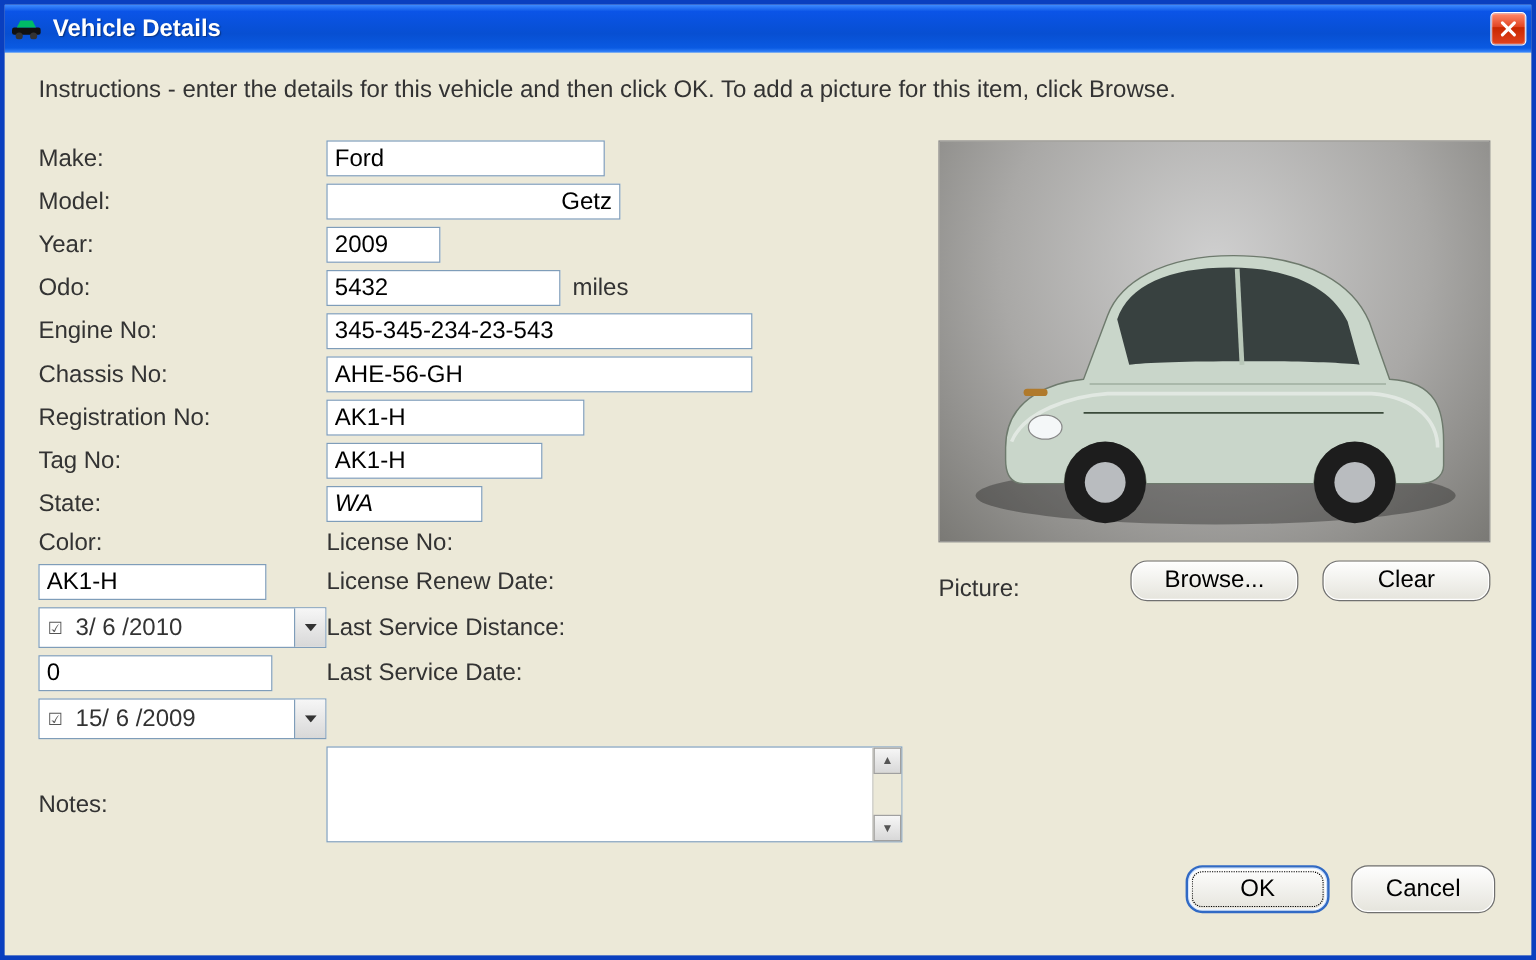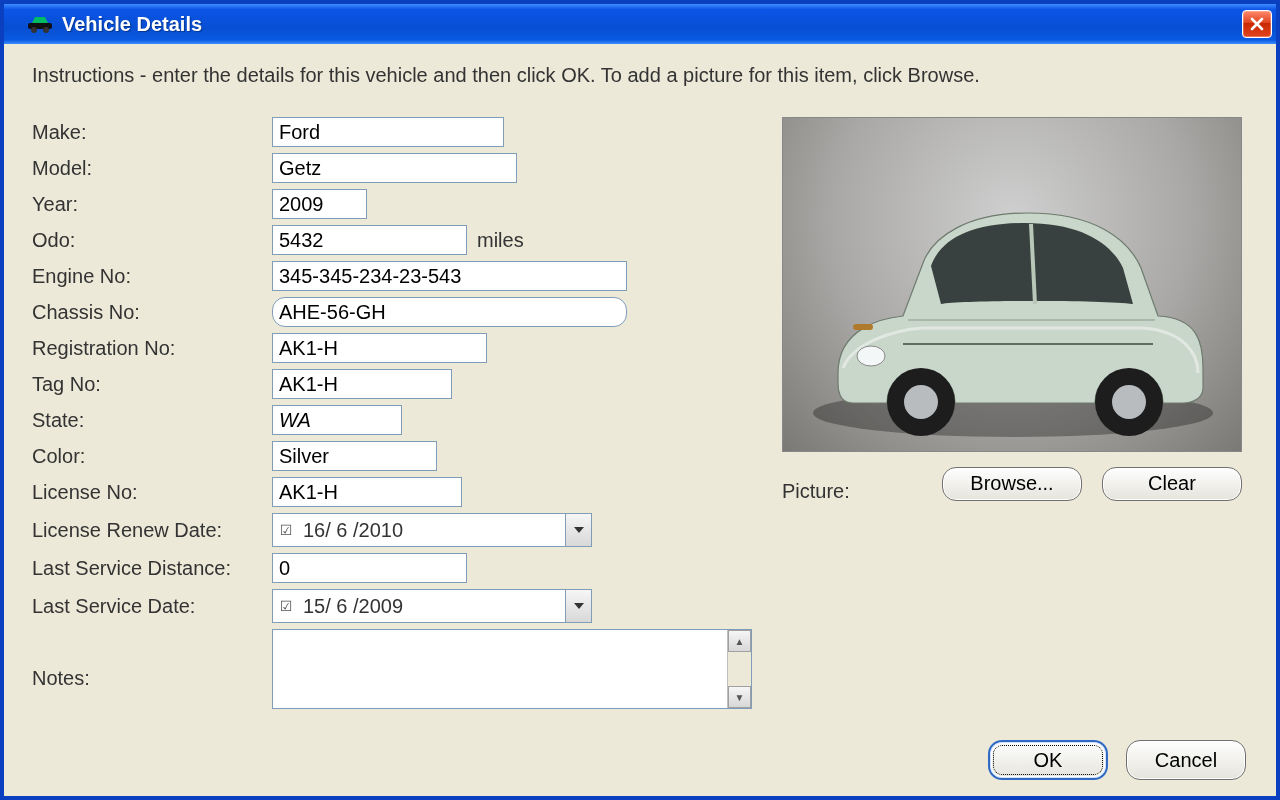--- a/index.html
+++ b/index.html
@@ -21,21 +21,21 @@
     background: #ece9d8;
   }
   .titlebar {
     height: 40px;
     background: linear-gradient(to bottom, #3e8cff 0%, #0b54e7 14%, #074fd2 60%, #0a5ae2 90%, #3e8cff 100%);
     display: flex;
     align-items: center;
     color: #fff;
     font-weight: bold;
     font-size: 20px;
-    padding: 0 4px 0 24px;
+    padding: 0 4px 0 6px;
     text-shadow: 1px 1px 1px rgba(0,0,0,.35);
   }
   .titlebar .app-ico {
     width: 24px; height: 18px; margin-right: 10px;
     display:inline-block;
   }
   .titlebar .title { flex: 1; }
   .titlebar .close {
     width: 30px; height: 28px;
     background: linear-gradient(to bottom, #ff8a6d, #e1431f 45%, #c82800 46%, #e1431f);
@@ -147,21 +147,21 @@
     border:1px solid #707070;
     border-radius:14px;
     font:inherit; font-size:20px;
     padding:0 18px;
     box-shadow: inset 0 0 0 1px #fff;
     cursor:default;
   }
 
   .dialog-buttons {
     position:absolute;
-    right:30px; bottom:16px;
+    right:30px; bottom:35px;
     display:flex; gap:18px;
   }
   .dialog-buttons .winbtn { min-width:120px; height:40px; }
   .dialog-buttons .default {
     border:2px solid #316ac5;
     box-shadow: 0 0 0 1px #cfe3ff inset, inset 0 0 0 2px #fff;
   }
   .dotted { outline:1px dotted #000; outline-offset:-6px;}
 </style>
 </head>
@@ -194,74 +194,71 @@
 
       <div class="fields">
 
         <div class="lbl">Make:</div>
         <div class="val">
             <input type="text" style="width: 232px;" value="Ford">
           </div>
 
         <div class="lbl">Model:</div>
         <div class="val">
-            <input type="text" style="width: 245px;" value="Getz">
+            <input type="text" style="width: 245px; text-align: right;" value="Getz">
           </div>
 
         <div class="lbl">Year:</div>
         <div class="val">
             <input type="text" style="width: 95px;" value="2009">
           </div>
 
         <div class="lbl">Odo:</div>
         <div class="val">
           <input type="text" style="width: 195px;" value="5432">
           <span class="unit">miles</span>
         </div>
 
         <div class="lbl">Engine No:</div>
         <div class="val">
             <input type="text" style="width: 355px;" value="345-345-234-23-543">
           </div>
 
         <div class="lbl">Chassis No:</div>
         <div class="val">
-            <input type="text" style="width: 355px; border-radius: 13px;" value="AHE-56-GH">
+            <input type="text" style="width: 355px;" value="AHE-56-GH">
           </div>
 
         <div class="lbl">Registration No:</div>
         <div class="val">
             <input type="text" style="width: 215px;" value="AK1-H">
           </div>
 
         <div class="lbl">Tag No:</div>
         <div class="val">
             <input type="text" style="width: 180px;" value="AK1-H">
           </div>
 
         <div class="lbl">State:</div>
         <div class="val">
             <input type="text" style="width: 130px; font-style: italic;" value="WA">
           </div>
 
         <div class="lbl">Color:</div>
-        <div class="val">
-            <input type="text" style="width: 165px;" value="Silver">
-          </div>
 
         <div class="lbl">License No:</div>
         <div class="val">
             <input type="text" style="width: 190px;" value="AK1-H">
           </div>
 
         <div class="lbl">License Renew Date:</div>
         <div class="val">
           <div class="date-picker">
             <span class="chk">☑</span>
-            <span class="dtxt">16/ 6 /2010</span>
+            <span class="dtxt">3/ 6 /2010</span>
             <span class="dd">
                 <svg width="10" height="6" viewBox="0 0 10 6">
                   <path d="M0 0 L5 6 L10 0 Z" fill="#333"></path>
                 </svg>
               </span>
           </div>
         </div>
 
         <div class="lbl">Last Service Distance:</div>
         <div class="val">

